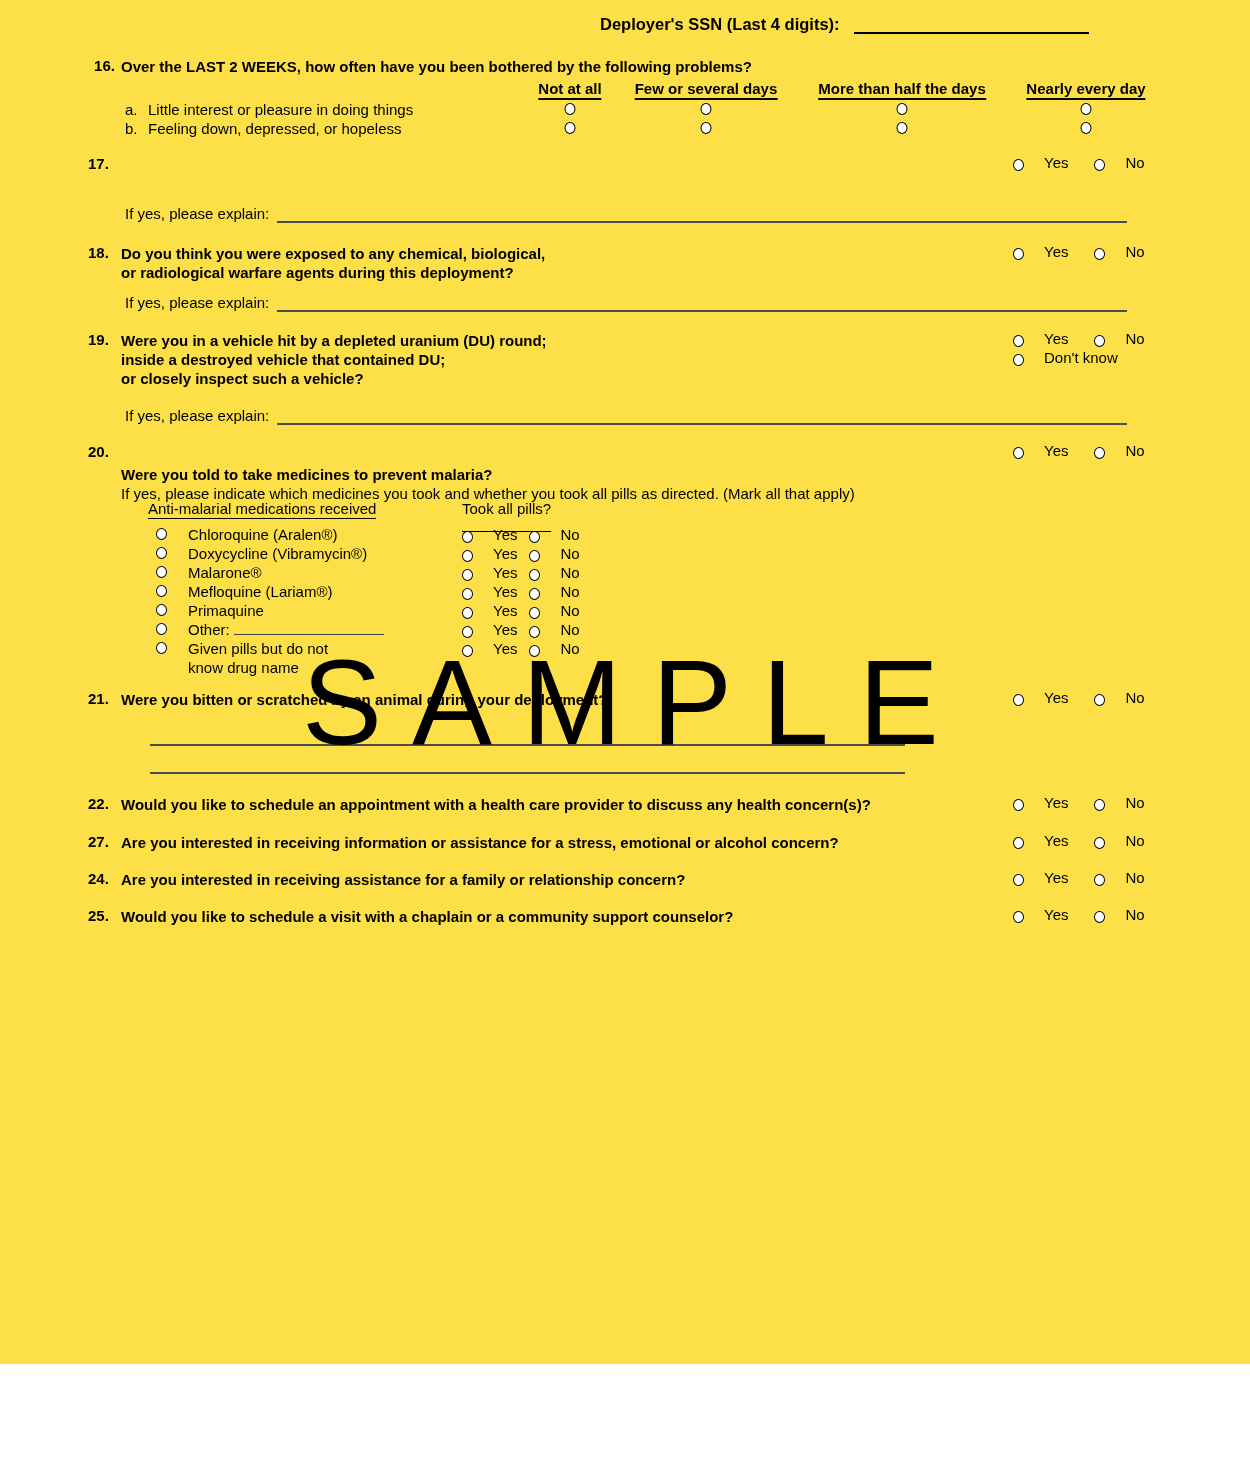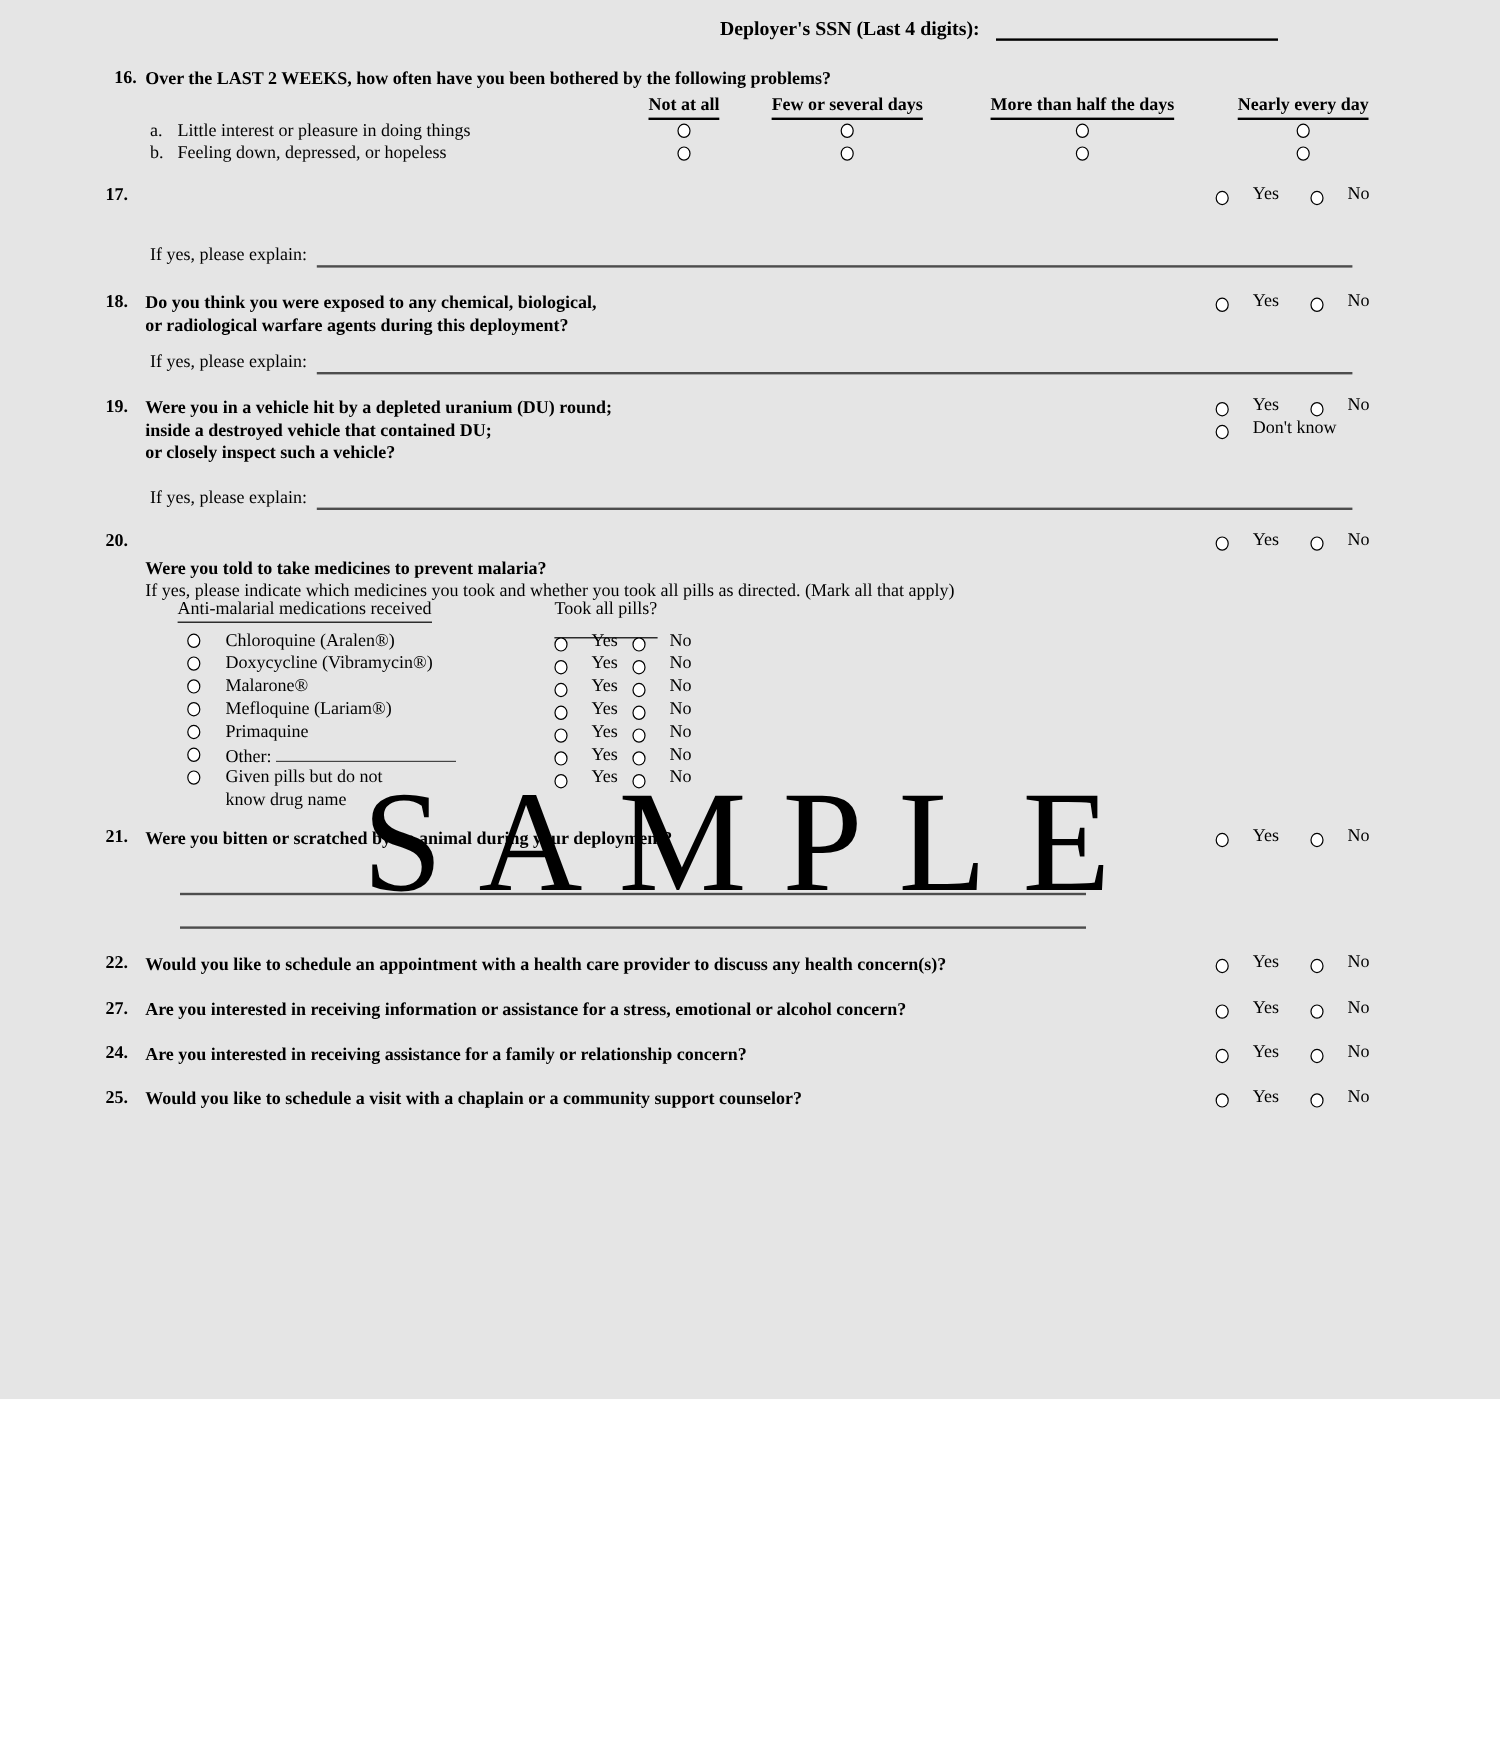--- a/index.html
+++ b/index.html
@@ -1,17 +1,17 @@
 <!DOCTYPE html>
 <html><head>
 <meta charset="utf-8">
 <style>
   html,body{margin:0;padding:0;background:#fff;}
-  .page{position:relative;width:1250px;height:1166px;background:#e5e5e5;
-        font-family:Liberation Serif, serif;font-size:15px;color:#000;overflow:hidden;}
+  .page{position:relative;width:1250px;height:1364px;background:#fde047;
+        font-family:Liberation Sans, sans-serif;font-size:15px;color:#000;overflow:hidden;}
   .sec{position:absolute;left:88px;width:1042px;}
   .qrow{position:relative;display:flex;}
   .qnum{width:33px;flex:none;font-weight:bold;}
   .qtext{font-weight:bold;line-height:19px;}
   .plain{font-weight:normal;line-height:19px;}
   .answers{position:absolute;left:925px;top:-1px;white-space:nowrap;}
   .ansline{display:flex;gap:26px;}
   .ansopt{display:flex;align-items:flex-end;gap:20px;}
   .radio{width:11px;height:12px;border:1.4px solid #000;border-radius:50%;
          flex:none;display:inline-block;box-sizing:border-box;background:#fff;}

